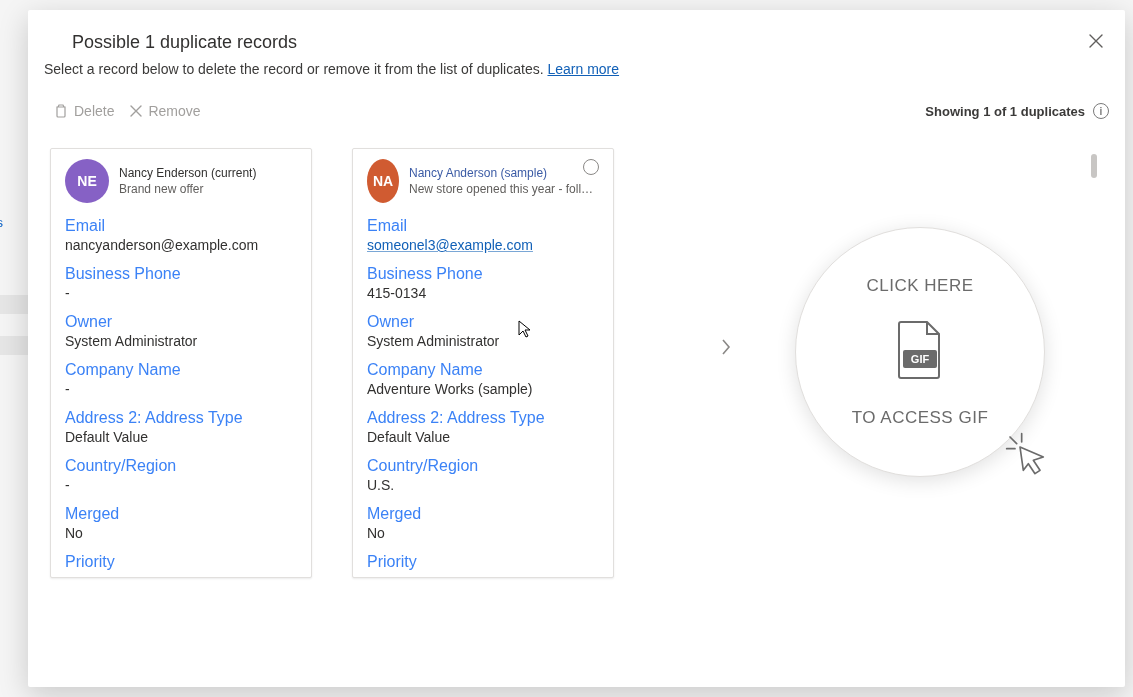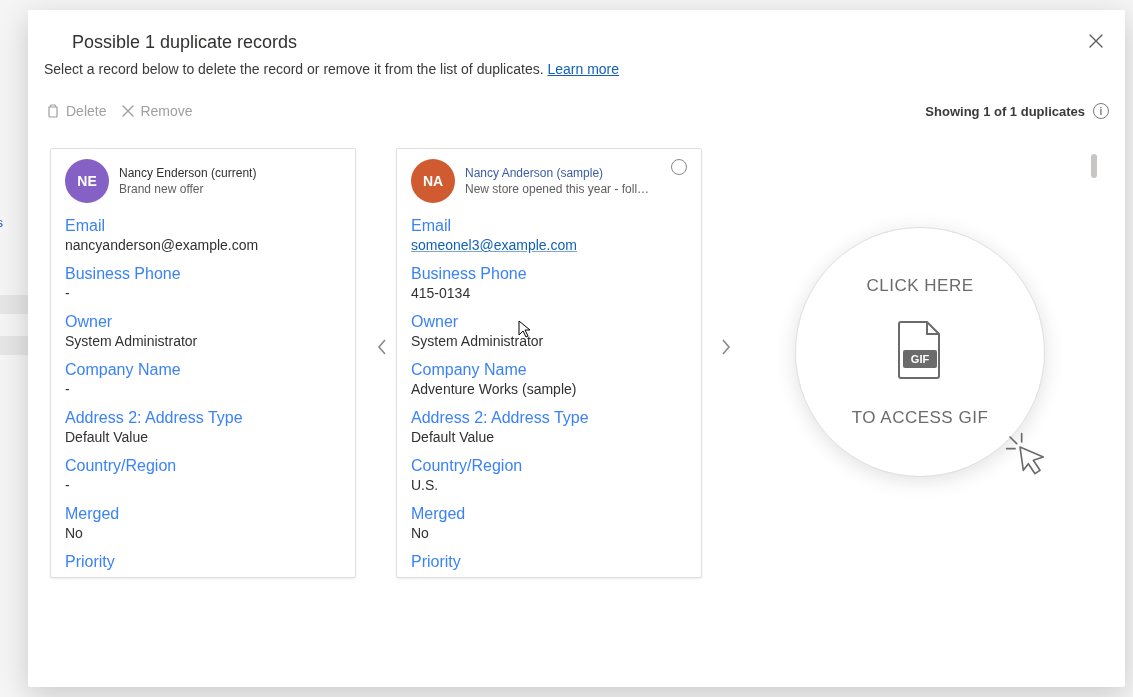--- a/index.html
+++ b/index.html
@@ -22,21 +22,21 @@
   .dlg-title { font-size: 18px; font-weight: 400; color: #323130; margin-left: 28px; }
   .close-btn {
     position: absolute; right: 16px; top: 18px; width: 26px; height: 26px;
     display: flex; align-items: center; justify-content: center; cursor: pointer;
     color: #605e5c; background: transparent; border: none;
   }
   .dlg-sub { padding: 0 16px 14px 16px; font-size: 14px; color: #3b3a39; }
   .dlg-sub a { color: #1160b7; text-decoration: underline; }
 
   .toolbar {
-    display: flex; align-items: center; padding: 8px 16px 8px 10px;
+    display: flex; align-items: center; padding: 8px 16px 8px 18px;
     border-bottom: 1px solid rgba(0,0,0,0); color: #a19f9d;
   }
   .tb-btn {
     display: flex; align-items: center; gap: 6px; padding: 4px 8px;
     font-size: 14px; cursor: default; color: #a19f9d; background: transparent; border: none;
   }
   .tb-spacer { flex: 1; }
   .tb-info { font-size: 13px; color: #3b3a39; display: flex; align-items: center; gap: 8px; font-weight: bold; }
   .info-icon { width:16px; height:16px; border:1px solid #7a7a7a; border-radius:50%; display:flex; align-items:center; justify-content:center; font-size:10px; color:#7a7a7a; }
 
@@ -47,21 +47,21 @@
   }
 
   .nav-arrow {
     position:absolute; top: 200px; width:24px; height:30px; display:flex; align-items:center; justify-content:center;
     color:#8a8886; font-size:18px; cursor:pointer; user-select:none;
   }
   .nav-left { left: 342px; }
   .nav-right { left: 686px; }
 
   .card {
-    width: 306px; background:#fff; border:1px solid #e1dfdd; border-radius:2px;
+    width: 262px; background:#fff; border:1px solid #e1dfdd; border-radius:2px;
     box-shadow: 0 1px 2px rgba(0,0,0,.08);
     padding: 10px 14px 6px 14px;
   }
   .card-head { display:flex; align-items:center; gap:10px; position:relative; }
   .avatar {
     width:44px; height:44px; border-radius:50%; color:#fff; display:flex; align-items:center;
     justify-content:center; font-size:14px; font-weight:600;
   }
   .av1 { background:#8661c5; }
   .av2 { background:#d05b31; }

